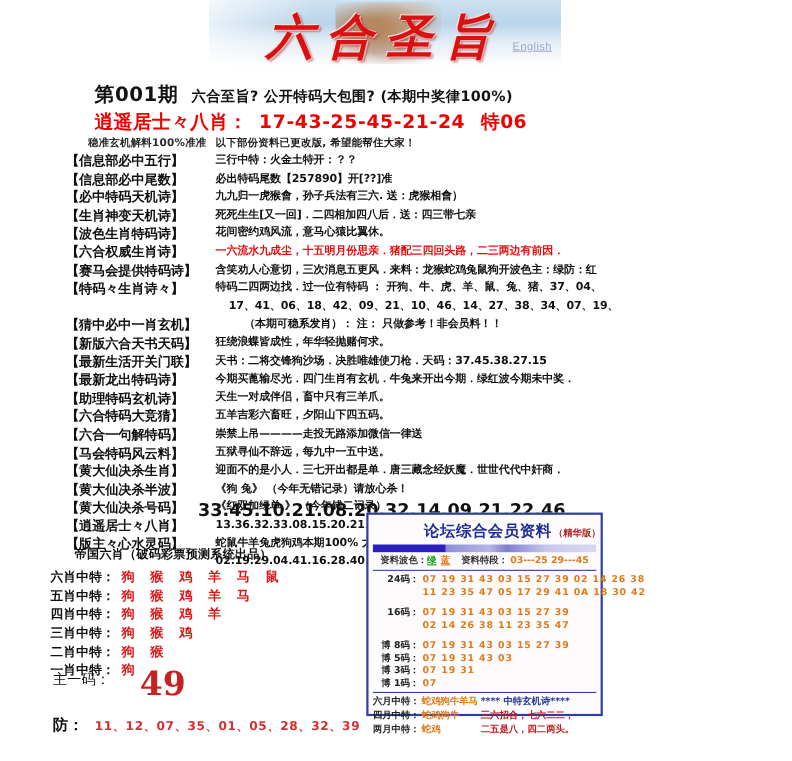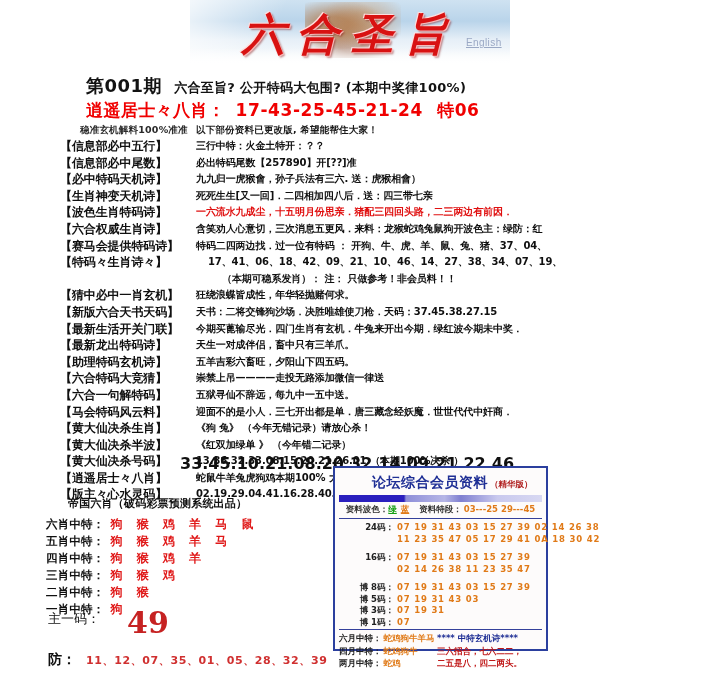--- a/index.html
+++ b/index.html
@@ -111,41 +111,41 @@
   #defend .dk{font-size:14px;font-weight:bold;color:#101010;}
   #defend .dv{font-size:11px;font-weight:bold;color:#d03030;margin-left:5px;letter-spacing:.6px;}
 
   
   #memberbox{
     position:absolute;left:333px;top:466px;width:215px;height:185px;
     border:2px solid #2b3f9e;background:#fdfbfb;
     box-sizing:border-box;
   }
   #mb-title{
-    text-align:left;padding-top:4px;white-space:nowrap;padding-left:37px;
+    text-align:right;padding-top:4px;white-space:nowrap;padding-left:37px;
   }
   #mb-title .mt{
     font-size:14px;font-weight:bold;color:#1f2f95;letter-spacing:.5px;
     font-family:"DejaVu Serif","Liberation Serif",serif;
   }
   #mb-title .mtsub{font-size:8.5px;font-weight:bold;color:#b02020;margin-left:2px;}
   #mb-bar{
     margin:3px 4px 0 4px;height:7px;
     background:linear-gradient(90deg,#2a1fbe 0%,#2a1fbe 32%,#8e8ed8 33%,#b6b6e6 52%,#7f7fd0 60%,#c9c9ee 78%,#d8d8f2 100%);
   }
   #mb-sub{
     text-align:center;font-size:8.5px;font-weight:bold;color:#303030;
     padding:2px 0 1px 0;white-space:nowrap;
   }
   #mb-sub .g{color:#15a015;text-decoration:underline;}
   #mb-sub .b{color:#e07a18;text-decoration:underline;margin-left:4px;}
   #mb-sub .seg{color:#e07a18;margin-left:2px;}
   #mb-sub .k2{margin-left:10px;}
   .mb-hr{border:0;border-top:1px solid #34409b;margin:1px 4px;}
-  #mb-rows{padding:2px 4px 0 4px;margin-left:13px;}
+  #mb-rows{padding:2px 4px 0 4px;}
   .mbrow{height:11.5px;line-height:11.5px;white-space:nowrap;font-size:8.5px;}
   .mbrow .rk{color:#202020;font-weight:bold;display:inline-block;width:42px;text-align:right;}
   .mbrow .rv{color:#e07a18;font-weight:bold;margin-left:3px;letter-spacing:.8px;}
   .mbrow.cont .rk{visibility:hidden;}
   .mbrow.sp{height:7px;}
   #mb-foot{padding:1px 4px 0 4px;}
   .mfrow{height:12.5px;line-height:12.5px;white-space:nowrap;font-size:8.5px;position:relative;}
   .mfrow .fk{color:#202020;font-weight:bold;}
   .mfrow .fv{color:#e07a18;font-weight:bold;margin-left:2px;}
   .mfrow .fr{position:absolute;left:98px;color:#1f2f95;font-weight:bold;}
@@ -195,20 +195,21 @@
       <div class="lbl">【黄大仙决杀半波】</div>
       <div class="lbl">【黄大仙决杀号码】</div>
       <div class="lbl">【逍遥居士々八肖】</div>
       <div class="lbl">【版主々心水灵码】</div>
     </div>
   <div id="content-col">
       <div class="ln">三行中特：火金土特开：？？</div>
       <div class="ln">必出特码尾数【257890】开[??]准</div>
       <div class="ln">九九归一虎猴會，孙子兵法有三六.    送：虎猴相會）</div>
       <div class="ln">死死生生[又一回]．二四相加四八后．送：四三带七亲</div>
+      <div class="ln">花间密约鸡风流，意马心猿比翼休。</div>
       <div class="ln red">一六流水九成尘，十五明月份思亲．猪配三四回头路，二三两边有前因．</div>
       <div class="ln">含笑劝人心意切，三次消息五更风．来料：龙猴蛇鸡兔鼠狗开波色主：绿防：红</div>
       <div class="ln">特码二四两边找．过一位有特码 ：  开狗、牛、虎、羊、鼠、兔、猪、37、04、</div>
       <div class="ln indent2">17、41、06、18、42、09、21、10、46、14、27、38、34、07、19、</div>
       <div class="ln indent">（本期可稳系发肖）：  注： 只做参考！非会员料！！</div>
       <div class="ln">狂绕浪蝶皆成性，年华轻抛赌何求。</div>
       <div class="ln">天书：二将交锋狗沙场．决胜唯雄使刀枪．天码：37.45.38.27.15</div>
       <div class="ln">今期买蓖输尽光．四门生肖有玄机．牛兔来开出今期．绿红波今期未中奖．</div>
       <div class="ln">天生一对成伴侣，畜中只有三羊爪。</div>
       <div class="ln">五羊吉彩六畜旺，夕阳山下四五码。</div>

